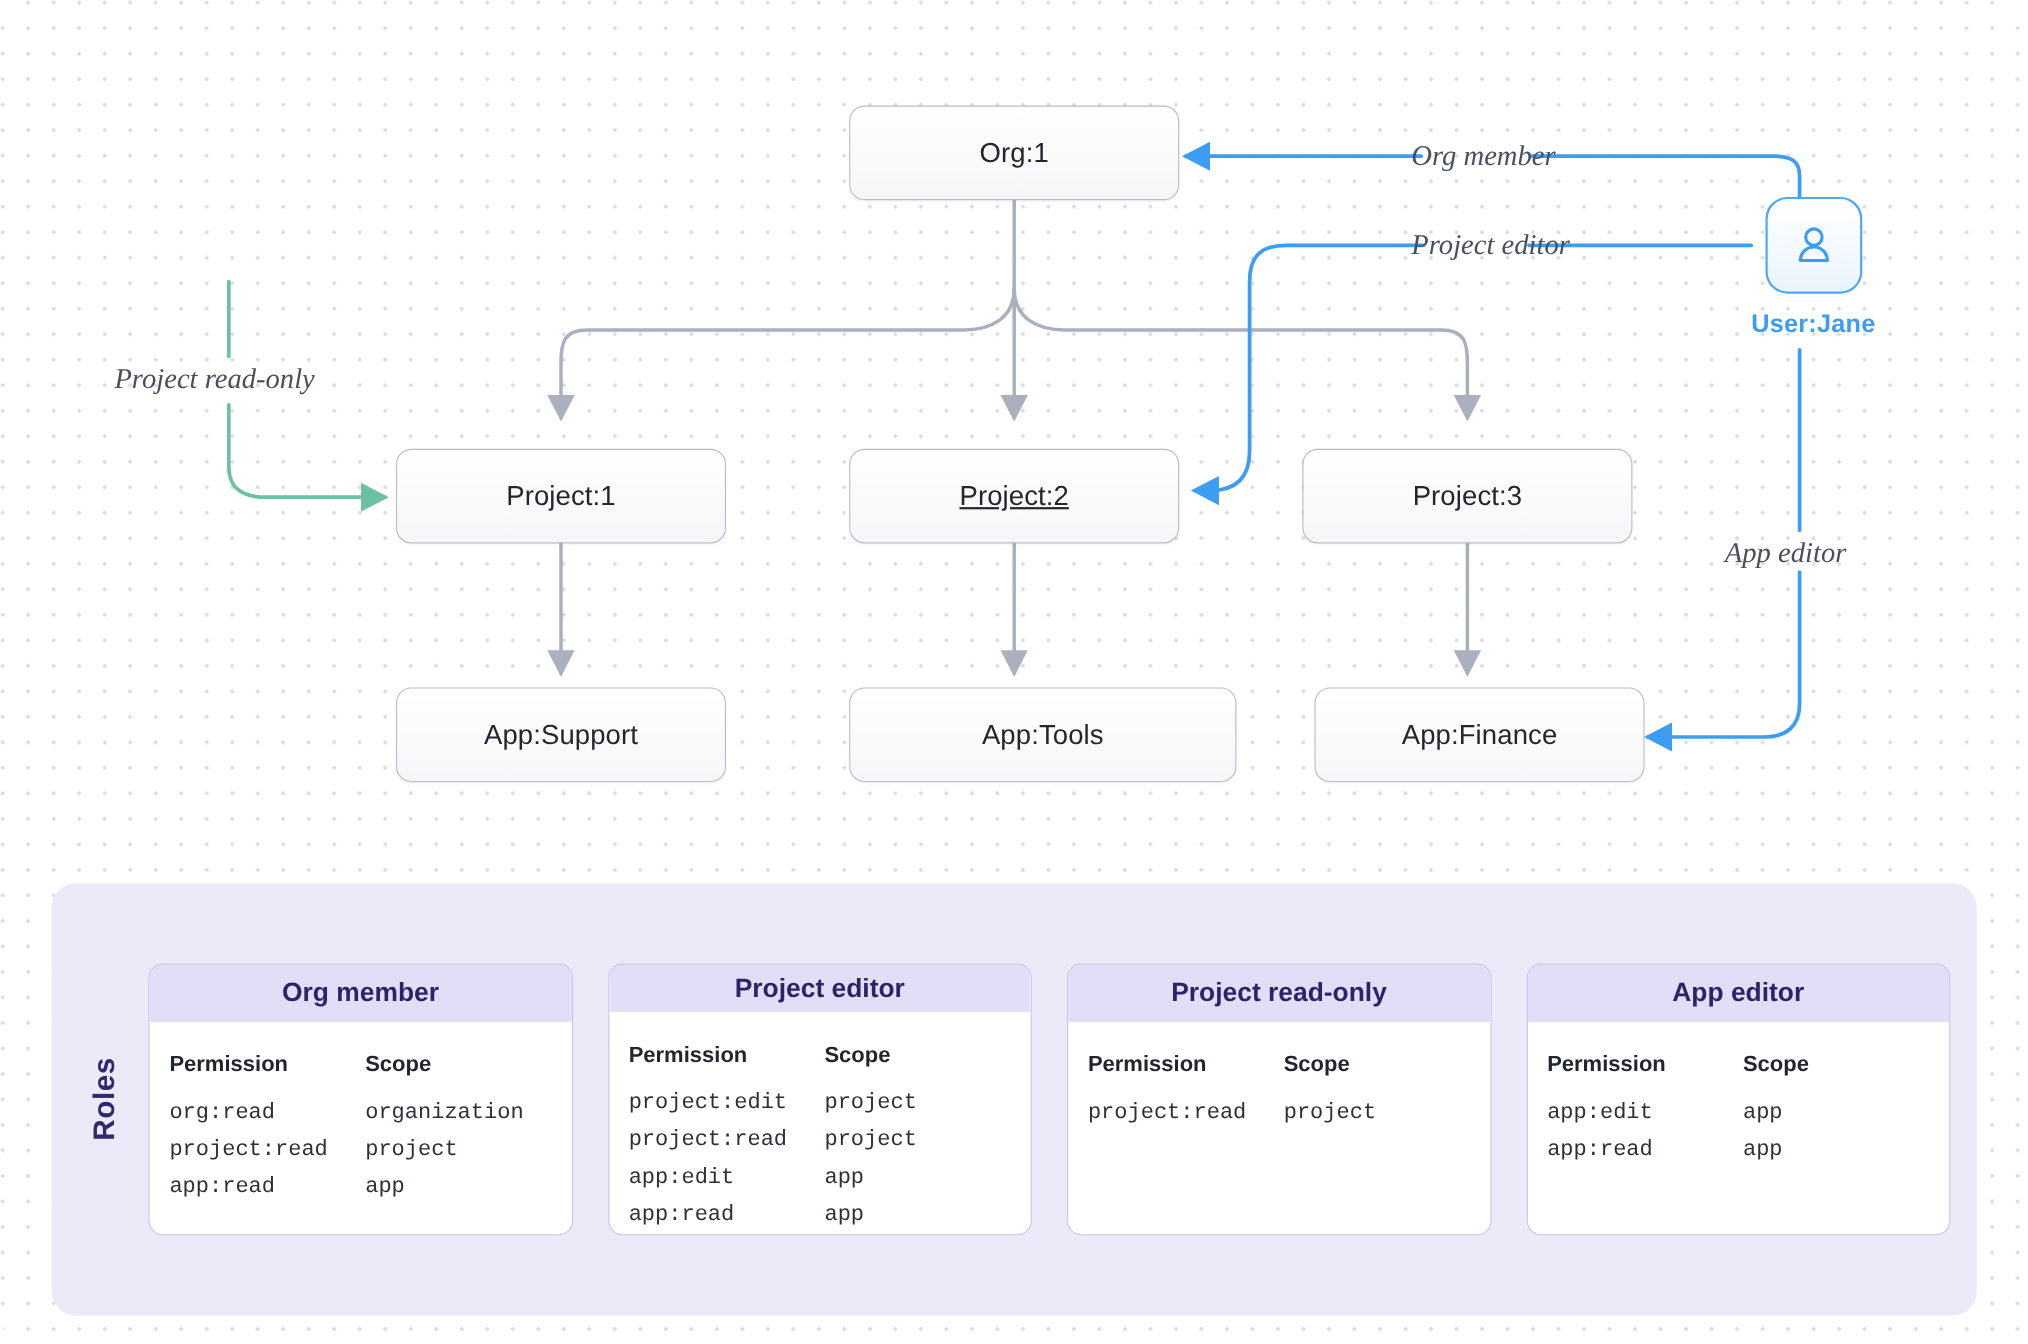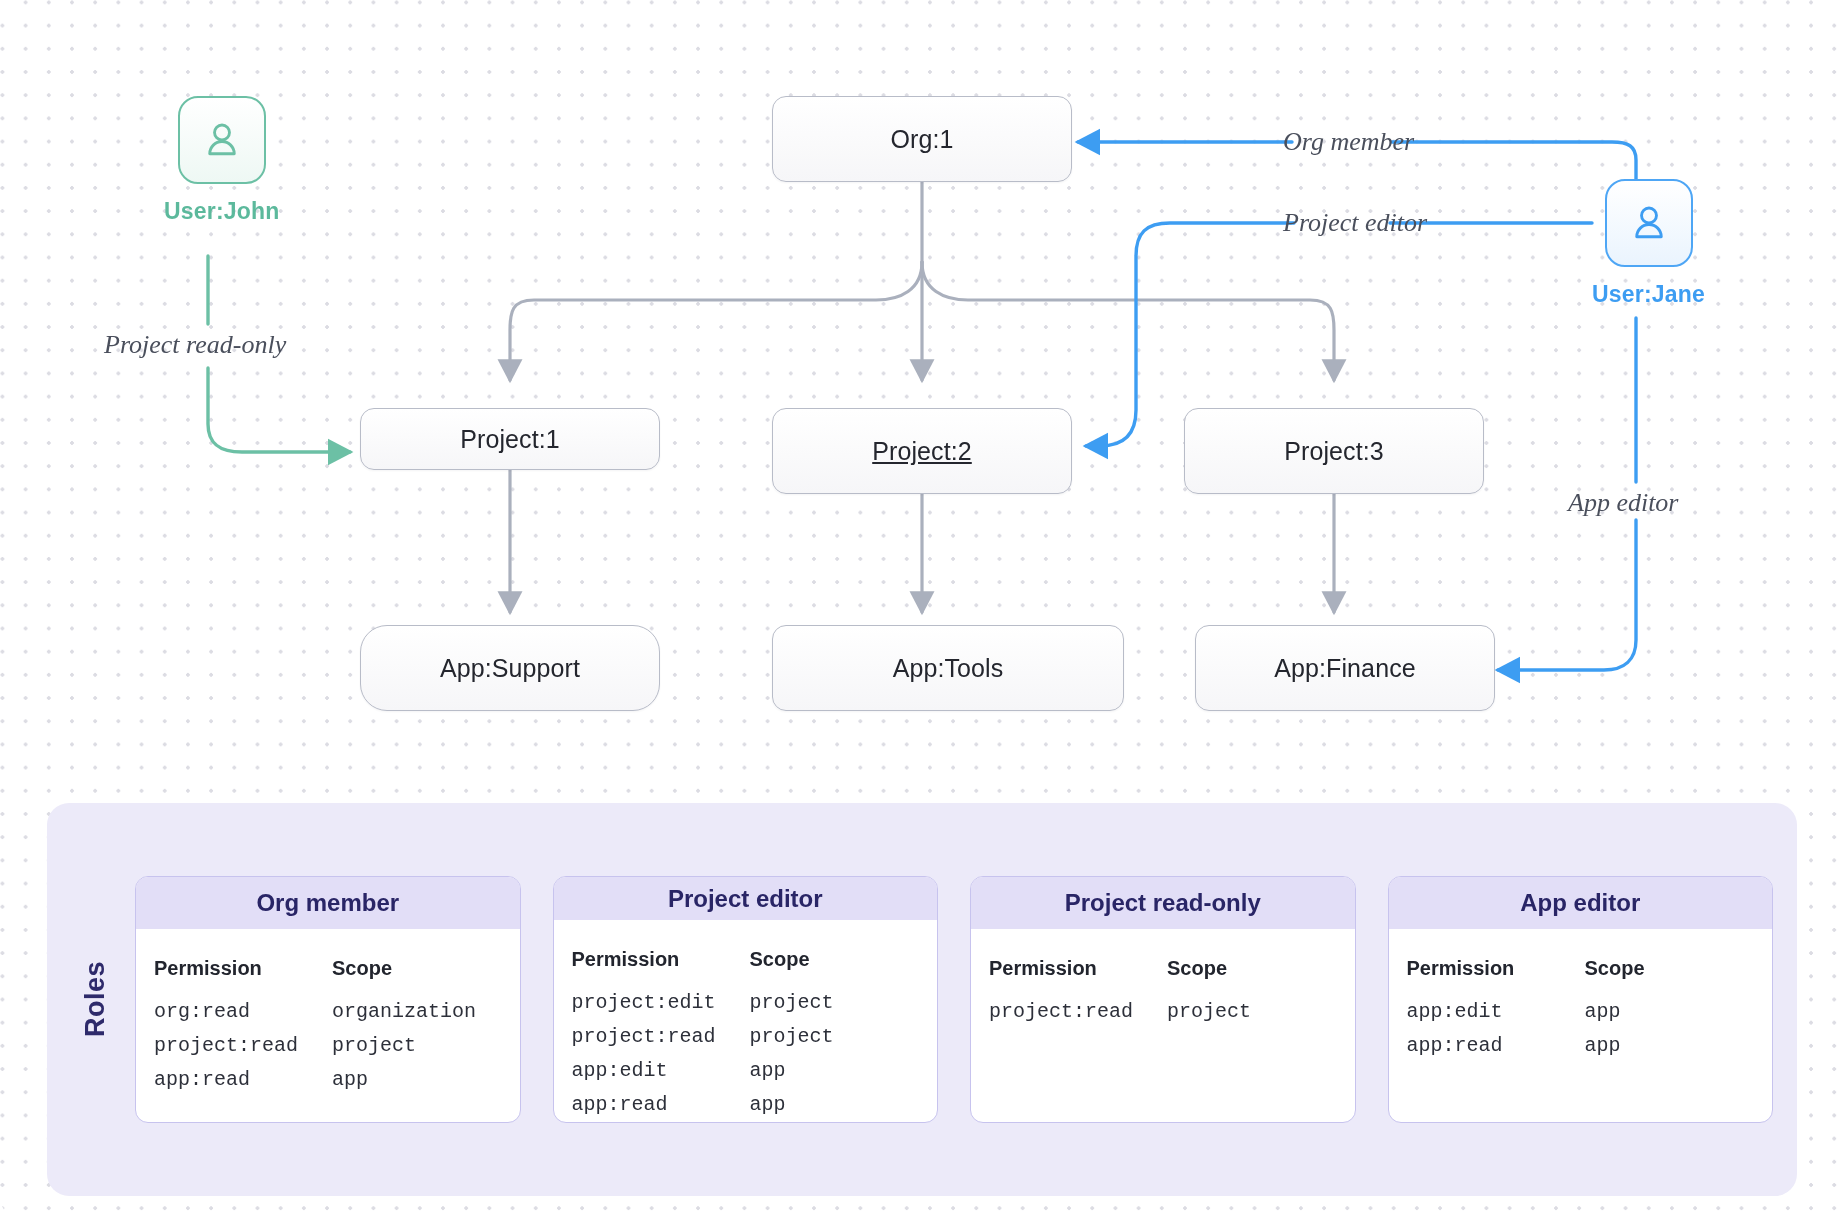--- a/index.html
+++ b/index.html
@@ -176,53 +176,44 @@
       <path d="M208,256 L208,324"></path>
 
       <path d="M208,368 L208,424 C208,444 220,452 242,452 L350,452" marker-end="url(#ah-green)"></path>
     </g>
   </svg>
 
   <div class="node" style="left:772px; top:96px; width:300px; height:86px;">
     <span>Org:1</span>
   </div>
 
-  <div class="node" style="left:360px; top:408px; width:300px; height:62px;">
+  <div class="node" style="left:360px; top:408px; width:300px; height:86px;">
     <span>Project:1</span>
   </div>
 
   <div class="node" style="left:772px; top:408px; width:300px; height:86px;text-decoration:underline;">
     <span>Project:2</span>
   </div>
 
   <div class="node" style="left:1184px; top:408px; width:300px; height:86px;">
     <span>Project:3</span>
   </div>
 
-  <div class="node" style="left:360px; top:625px; width:300px; height:86px;border-radius:27px;">
+  <div class="node" style="left:360px; top:625px; width:300px; height:86px;">
     <span>App:Support</span>
   </div>
 
   <div class="node" style="left:772px; top:625px; width:352px; height:86px;">
     <span>App:Tools</span>
   </div>
 
   <div class="node" style="left:1195px; top:625px; width:300px; height:86px;">
     <span>App:Finance</span>
   </div>
 
-  <div class="user-wrap" style="left:164px; top:96px;">
-    <div class="user-tile green">
-      <svg width="46" height="46" viewBox="0 0 24 24">
-        <circle cx="12" cy="8.1" r="3.9" fill="none" stroke="#6cc0a5" stroke-width="1.5"></circle>
-        <path d="M5.6,19.2 a6.4,6.4 0 0 1 12.8,0 Z" fill="none" stroke="#6cc0a5" stroke-width="1.5" stroke-linejoin="round"></path>
-      </svg>
-    </div>
-    <div class="user-label green">User:John</div>
-  </div>
 
   <div class="user-wrap" style="left:1592px; top:179px;">
     <div class="user-tile blue">
       <svg width="46" height="46" viewBox="0 0 24 24">
         <circle cx="12" cy="8.1" r="3.9" fill="none" stroke="#3d9df2" stroke-width="1.5"></circle>
         <path d="M5.6,19.2 a6.4,6.4 0 0 1 12.8,0 Z" fill="none" stroke="#3d9df2" stroke-width="1.5" stroke-linejoin="round"></path>
       </svg>
     </div>
     <div class="user-label blue">User:Jane</div>
   </div>

